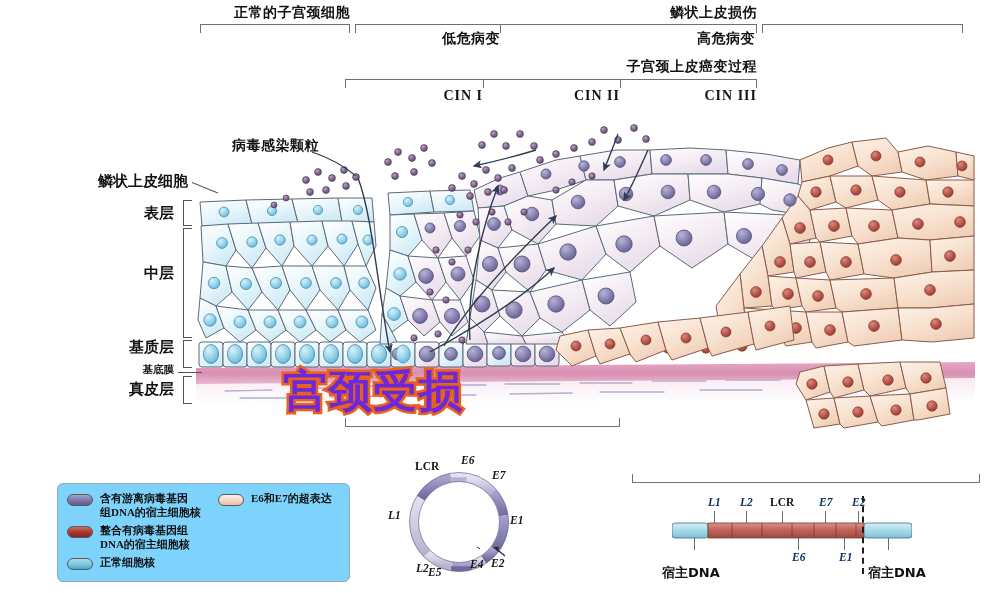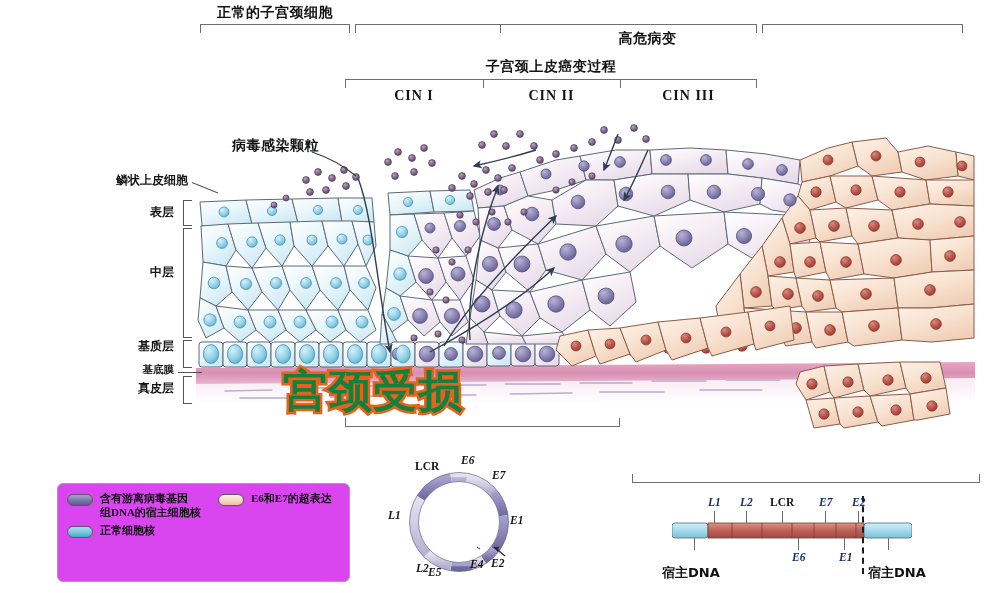--- a/index.html
+++ b/index.html
@@ -15,21 +15,21 @@
     color: #1a1a1a;
   }
   #stage { position: absolute; inset: 0; }
 
   
   .abs { position: absolute; }
 
   
   .brk-label {
     position: absolute;
-    text-align: center;
+    text-align: right;
     font-weight: bold;
     font-size: 14px;
     letter-spacing: .5px;
     white-space: nowrap;
     color: #131313;
   }
   .brk-label.serif-lat {
     font-family: "Liberation Serif", serif;
     font-weight: bold;
     letter-spacing: 1px;
@@ -49,21 +49,21 @@
   }
   .tickmark {
     position: absolute;
     width: 0; border-left: 1px solid #6f6f6f; height: 9px;
   }
 
   
   .left-label {
     position: absolute;
     font-weight: bold;
-    font-size: 12px;
+    font-size: 15px;
     text-align: right;
     white-space: nowrap;
     color: #131313;
   }
   .left-label.tiny { font-size: 10.5px; }
   .lbracket {
     position: absolute;
     border-top: 1px solid #555;
     border-bottom: 1px solid #555;
     border-left: 1px solid #555;
@@ -76,36 +76,36 @@
   }
 
   
   #damage-text {
     position: absolute;
     left: 283px; top: 369px;
     font-family: "DejaVu Sans", sans-serif;
     font-weight: bold;
     font-size: 44px;
     line-height: 1;
-    color: #15803d;
+    color: #6d28d9;
     -webkit-text-stroke: 5px #E8621B;
     paint-order: stroke fill;
     letter-spacing: 1px;
     white-space: nowrap;
     z-index: 40;
   }
 
   
   #legend {
     position: absolute;
     left: 57px; top: 483px;
     width: 293px; height: 99px;
     border: 1px solid #9aa4b0;
     border-radius: 6px;
-    background: #d946ef;
+    background: #7dd3fc;
   }
   .lg-col { position: absolute; top: 8px; }
   .lg-row { display: flex; align-items: flex-start; margin-bottom: 5px; }
   .lg-sw {
     width: 26px; height: 12px; border-radius: 7px;
     border: 1px solid #5a5a5a; flex: 0 0 auto;
     margin-top: 2px; margin-right: 7px;
   }
   .lg-txt {
     font-size: 11px; font-weight: bold; line-height: 13.5px;
@@ -601,25 +601,27 @@
       <path d="M648,150 C640,168 632,186 624,200"></path>
     </g>
     <g fill="none" stroke="#2e3d52" stroke-width="1.3">
       <path d="M312,152 C330,158 344,166 356,176"></path>
     </g>
   </svg>
 
   <div class="brk-label" style="left:200px; top:4px; width:150px;">正常的子宫颈细胞</div>
   <div class="bracket" style="left:200px; top:24px; width:150px;"></div>
 
+  <div class="brk-label" style="left:355px; top:4px; width:402px;">鳞状上皮损伤</div>
   <div class="bracket" style="left:355px; top:24px; width:402px;"></div>
 
   <div class="bracket" style="left:762px; top:24px; width:201px;"></div>
 
-  <div class="brk-label" style="left:520px; top:30px; width:255px;">高危病变</div>
+  <div class="brk-label" style="left:357px; top:30px; width:143px;">低危病变</div>
+  <div class="brk-label" style="left:500px; top:30px; width:255px;">高危病变</div>
   <div class="tickmark" style="left:500px; top:24px;"></div>
 
   <div class="brk-label" style="left:345px; top:58px; width:412px;">子宫颈上皮癌变过程</div>
 
   <div class="bracket" style="left:345px; top:79px; width:412px;"></div>
   <div class="tickmark" style="left:483px; top:79px;"></div>
   <div class="tickmark" style="left:620px; top:79px;"></div>
 
   <div class="brk-label serif-lat" style="left:345px; top:88px; width:138px;">CIN I</div>
   <div class="brk-label serif-lat" style="left:483px; top:88px; width:137px;font-family:Liberation Serif, serif;">CIN II</div>
@@ -648,20 +650,25 @@
   <div id="damage-text">宫颈受损</div>
 
   <div class="bracket down" style="left:345px; top:418px; width:275px;"></div>
 
   <div id="legend">
     <div class="lg-col" style="left:9px; width:150px;">
       <div class="lg-row">
         <span class="lg-sw" style="background:linear-gradient(180deg,#a7a2cd,#7b76ab 55%,#5e5a8c);"></span>
         <span class="lg-txt">含有游离病毒基因
 组DNA的宿主细胞核</span>
+      </div>
+      <div class="lg-row">
+        <span class="lg-sw" style="background:linear-gradient(180deg,#c87065,#a8352f 55%,#7e2a24);"></span>
+        <span class="lg-txt">整合有病毒基因组
+DNA的宿主细胞核</span>
       </div>
       <div class="lg-row">
         <span class="lg-sw" style="background:linear-gradient(180deg,#a9dcee,#79c6e0 55%,#4fa5c6);"></span>
         <span class="lg-txt">正常细胞核</span>
       </div>
     </div>
     <div class="lg-col" style="left:160px; width:130px;">
       <div class="lg-row" style="margin-bottom:22px;">
         <span class="lg-sw" style="background:linear-gradient(180deg,#fdf0e6,#f2d6c1 60%,#e6bfa6);"></span>
         <span class="lg-txt">E6和E7的超表达</span>

